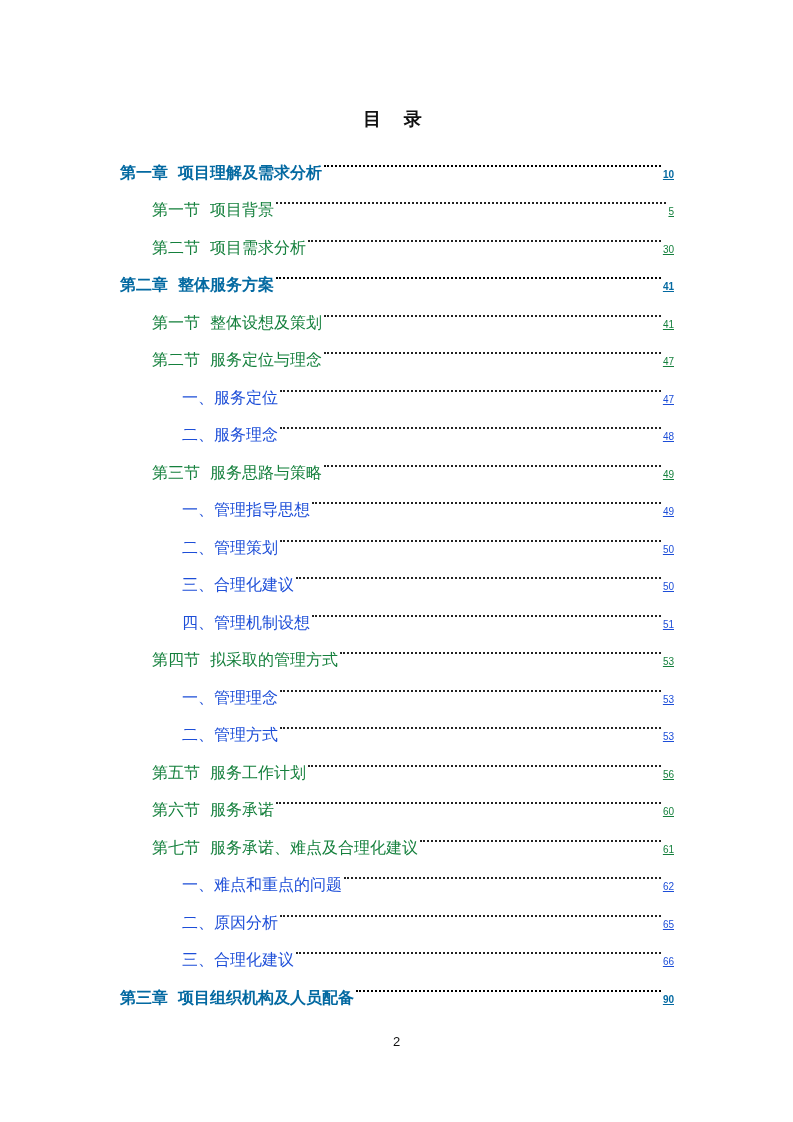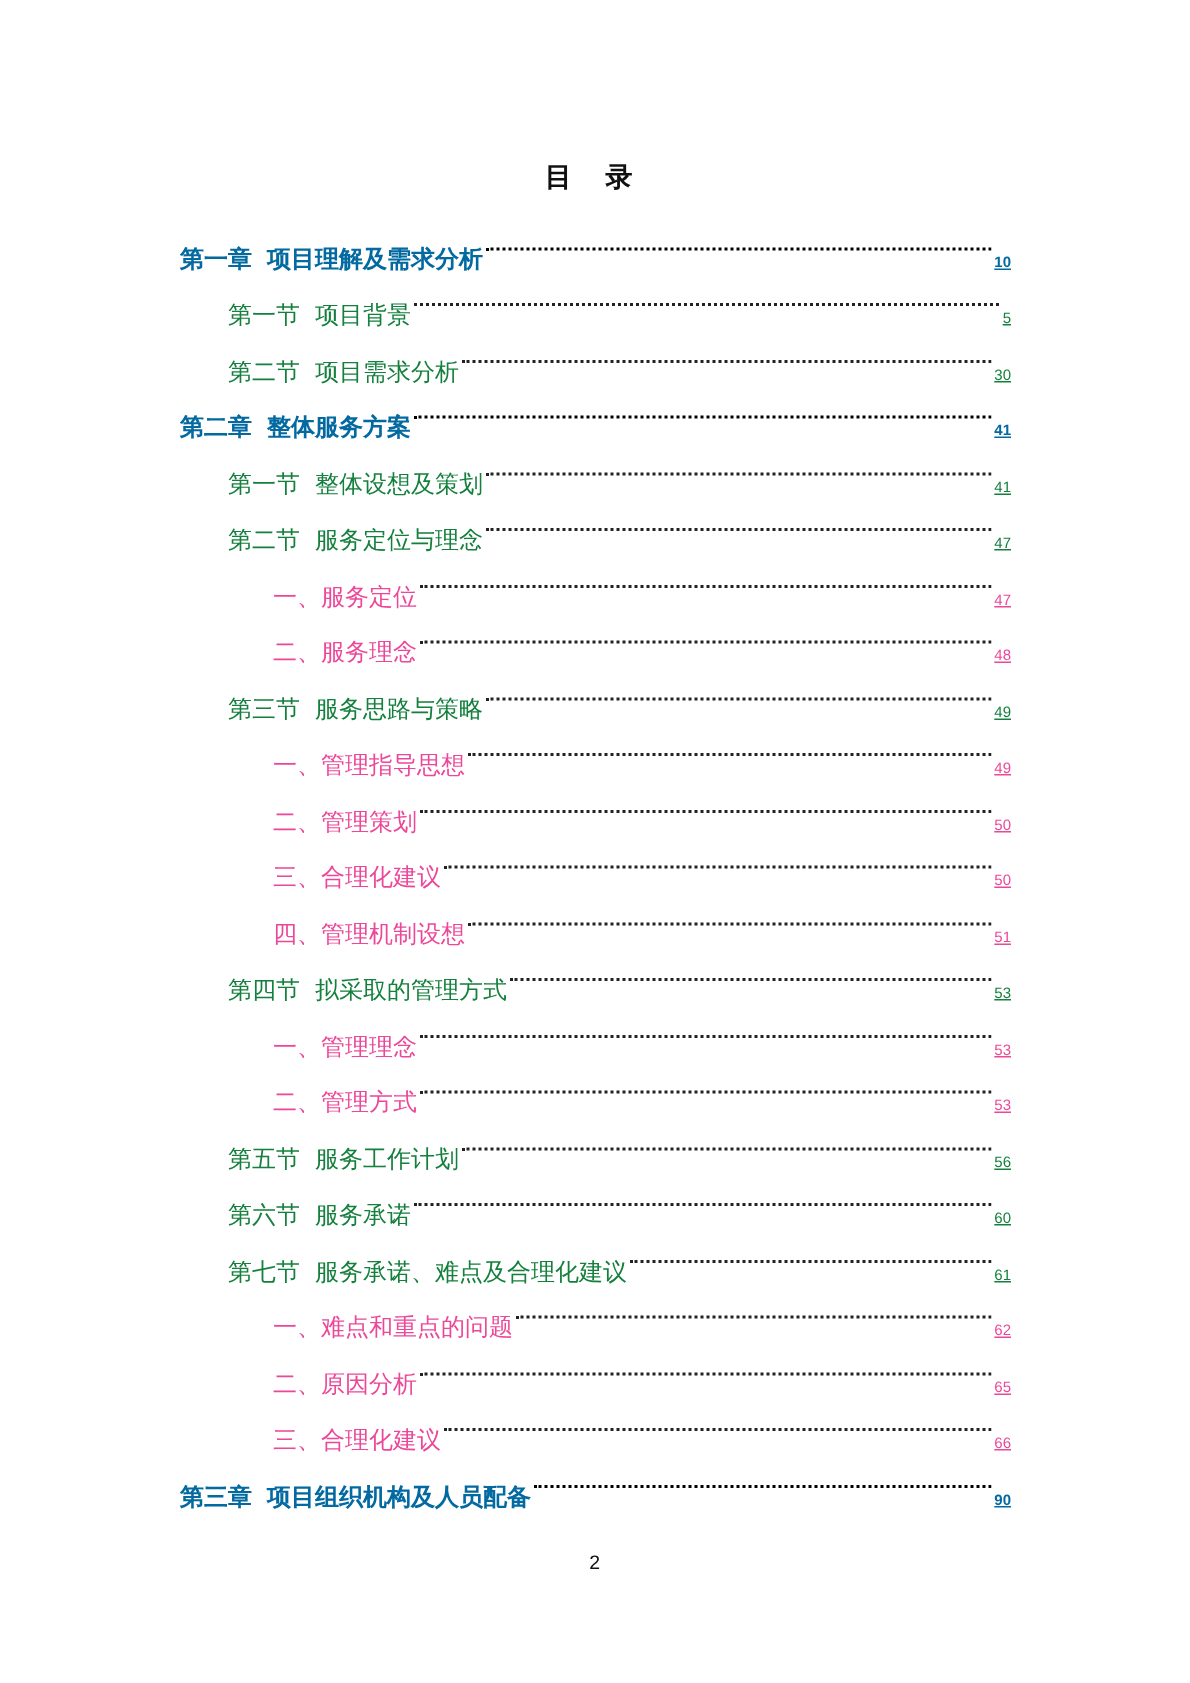--- a/index.html
+++ b/index.html
@@ -41,21 +41,21 @@
     .toc-row {
       display: flex;
       align-items: baseline;
       height: 37.5px;
       line-height: 37.5px;
       font-size: 16px;
       white-space: nowrap;
     }
     .toc-row.level-1 { font-weight: bold; padding-left: 0; color: #0369a1; }
     .toc-row.level-2 { padding-left: 32px; color: #15803d; }
-    .toc-row.level-3 { padding-left: 62px; color: #ec4899; }
+    .toc-row.level-3 { padding-left: 62px; color: #1d4ed8; }
     .toc-row .label { flex: 0 0 auto; }
     .toc-row .label .num { margin-right: 10px; }
     .toc-row .leader {
       flex: 1 1 auto;
       overflow: hidden;
       margin: 0 2px;
       position: relative;
       height: 37.5px;
     }
     .toc-row .leader::after {

